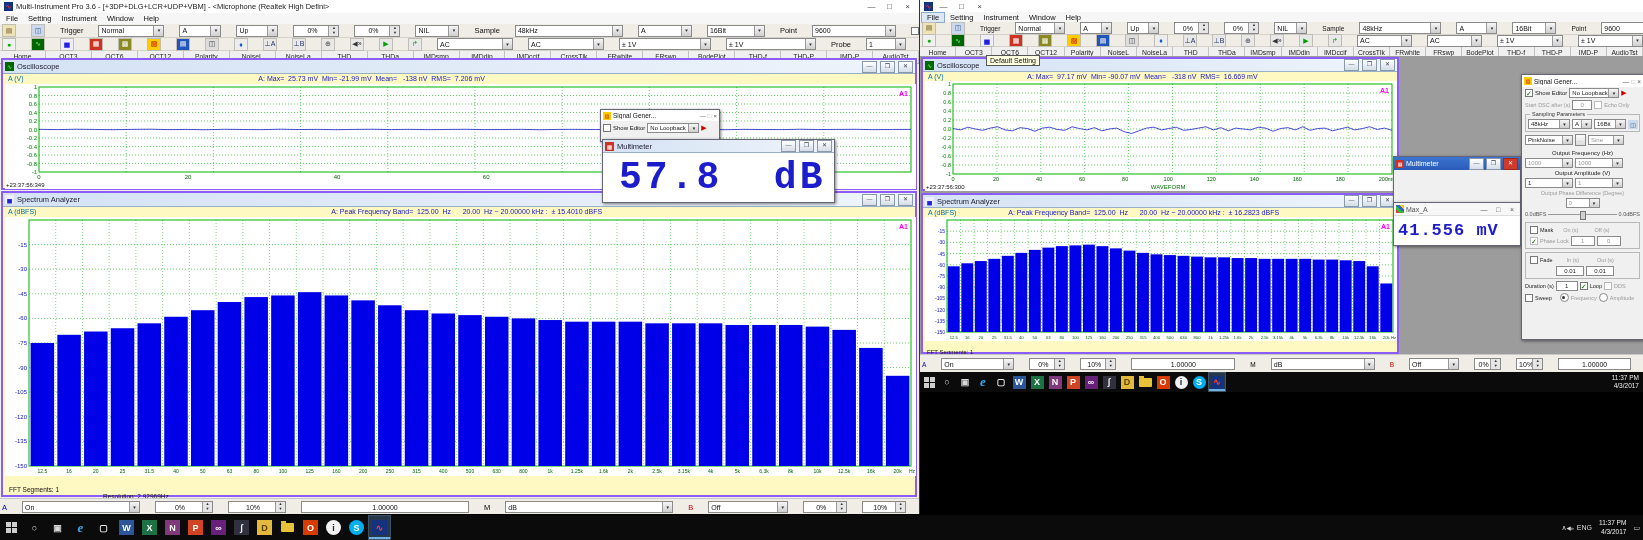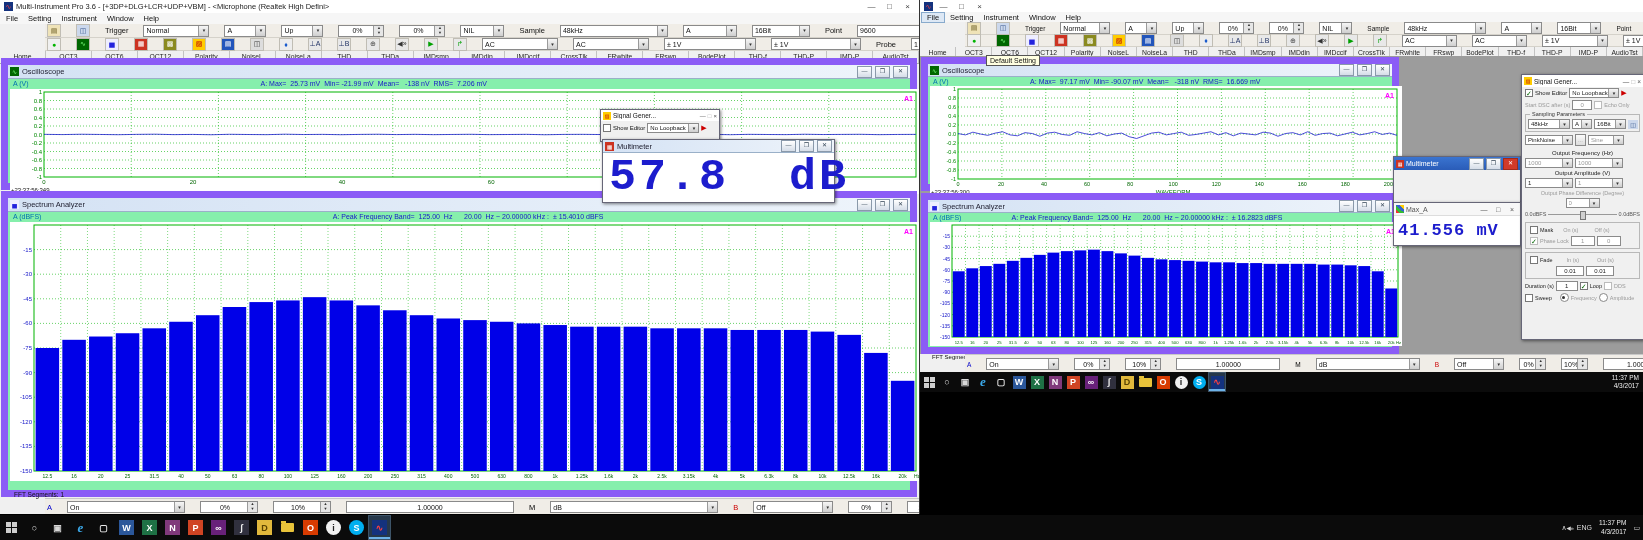--- a/index.html
+++ b/index.html
@@ -30,24 +30,24 @@
        color:#222;overflow:hidden;white-space:nowrap;}
   
   .app{position:absolute;background:#f0f0f0;overflow:hidden;}
   .titlebar{height:13px;background:#fff;display:flex;align-items:center;gap:3px;padding:0 4px;font-size:7.5px;color:#222;}
   .titlebar .ttl{white-space:nowrap;overflow:hidden;flex:1;}
   .mwbtn{width:15px;text-align:center;font-size:8px;color:#444;flex:none;}
   .appico{width:9px;height:9px;background:#14327e;color:#ff4040;font-size:7px;line-height:9px;text-align:center;flex:none;}
   .menubar{height:11px;display:flex;align-items:center;font-size:7.5px;background:#f6f6f6;padding-left:1px;}
   .menu{padding:0 5px;}
   .menu.sel{border:1px solid #88aacc;background:#dde8f5;}
-  .tbrow{display:flex;align-items:center;gap:15px;padding:0 2px;background:#f0ede7;border-bottom:1px solid #d5d2ca;margin-left:45px;}
+  .tbrow{display:flex;align-items:center;gap:15px;padding:0 2px;background:#f0ede7;border-bottom:1px solid #d5d2ca;}
   .tabsrow{display:flex;background:#e6e3dc;border-bottom:1px solid #aaa;}
   
-  .child{position:absolute;background:#86efac;border:7px solid #8b5cf6;box-sizing:border-box;}
+  .child{position:absolute;background:#fef9c3;border:2px solid #8b5cf6;box-sizing:border-box;}
   .ctitle{height:13px;display:flex;align-items:center;gap:3px;padding:0 2px;
           background:linear-gradient(90deg,#d4e2f4,#eef4fb);border-bottom:1px solid #9ab0c8;font-size:7.5px;color:#223;}
   .ctitle .ttl{flex:1;white-space:nowrap;overflow:hidden;}
   .wicon{width:9px;height:9px;display:flex;align-items:center;justify-content:center;font-size:6px;flex:none;}
   .wbtn{width:13px;height:10px;border:1px solid #8a99aa;background:linear-gradient(#fff,#d5dde8);font-size:6px;
         line-height:9px;text-align:center;color:#345;flex:none;}
   .chead{position:relative;height:11px;font-size:7px;}
   .axlbl{position:absolute;left:5px;top:1px;color:#0070b0;white-space:pre;}
   .stats{position:absolute;left:28%;top:1px;color:#1717c8;white-space:pre;}
   .chart{position:absolute;background:#fff;}
@@ -497,21 +497,21 @@
 
     <div class="fwin" style="left:602px;top:139px;width:231px;height:62px;">
       <div class="ctitle" style="height:12px;">
         <span class="wicon" style="background:#cc3322;color:#fff;">▦</span>
         <span class="ttl">Multimeter</span>
         <span class="wbtn">—</span>
         <span class="wbtn">❐</span>
         <span class="wbtn">✕</span>
       </div>
       <div style="height:49px;background:#fff;display:flex;align-items:center;padding-left:6px;">
-        <span class="mmval" style="font-size:45px;letter-spacing:3px;">57.8  dB</span>
+        <span class="mmval" style="font-size:38px;letter-spacing:3px;margin-left:10px;">57.8  dB</span>
       </div>
     </div>
   </div>
 
   <div class="app" id="right-app" style="left:920px;top:0;width:723px;height:392px;">
     <div class="titlebar" style="height:12px;">
       <span class="appico">∿</span>
       <span class="mwbtn">—</span>
       <span class="mwbtn">□</span>
       <span class="mwbtn">×</span>

